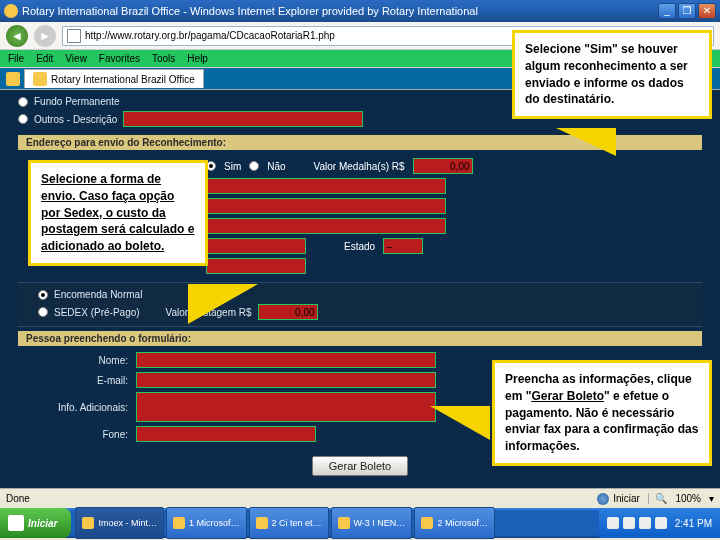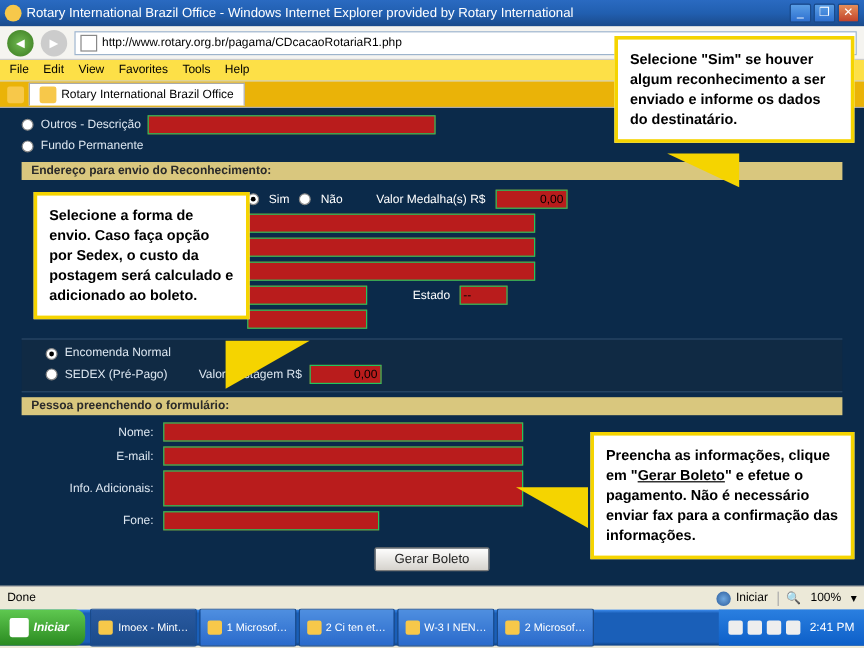--- a/index.html
+++ b/index.html
@@ -12,22 +12,22 @@
   .winbtn { width: 18px; height: 16px; background: linear-gradient(#5a9fe6,#2d6fcf); border: 1px solid #1a4a8a; border-radius: 2px; color: #fff; text-align: center; line-height: 14px; font-size: 10px; cursor: pointer; }
   .winbtn.close { background: linear-gradient(#e68f5a,#c1432a); }
 
   .toolbar { height: 28px; background: #f5f4f0; border-bottom: 1px solid #ccc; display: flex; align-items: center; padding: 0 6px; gap: 6px; }
   .navbtn { width: 22px; height: 22px; border-radius: 50%; display: flex; align-items: center; justify-content: center; color: #fff; font-size: 12px; cursor: pointer; }
   .navbtn.back { background: radial-gradient(#6fb850,#3a7a20); }
   .navbtn.fwd { background: #ccc; }
   .addr { flex: 1; display: flex; align-items: center; background: #fff; border: 1px solid #9db4cc; height: 20px; padding: 0 4px; }
   .addr .bicon { width: 14px; height: 14px; background: #fff; border: 1px solid #888; margin-right: 4px; }
   .addr input { border: none; outline: none; flex: 1; font-size: 10px; }
-  .menubar { height: 18px; background: #fde047; display: flex; gap: 12px; padding: 0 8px; font-size: 10px; align-items: center; border-bottom: 1px solid #ccc; }
-  .tabbar { height: 22px; background: #eab308; border-bottom: 1px solid #aaa; display: flex; align-items: center; padding: 0 6px; gap: 4px; }
+  .menubar { height: 18px; background: #22c55e; display: flex; gap: 12px; padding: 0 8px; font-size: 10px; align-items: center; border-bottom: 1px solid #ccc; }
+  .tabbar { height: 22px; background: #0369a1; border-bottom: 1px solid #aaa; display: flex; align-items: center; padding: 0 6px; gap: 4px; }
   .favicon { width: 14px; height: 14px; background: #f7c84a; border-radius: 2px; }
   .tab { background: #fff; border: 1px solid #aaa; border-bottom: none; padding: 2px 8px; font-size: 10px; display: flex; align-items: center; gap: 4px; }
 
   .page { height: 398px; background: #0b2a4a; color: #fff; overflow: hidden; position: relative; }
   .panel { margin: 0 18px; }
   .optline { display: flex; align-items: center; gap: 6px; padding: 2px 0; font-size: 10px; color: #dce6f0; }
   .radio { width: 10px; height: 10px; border: 1px solid #888; background: #fff; border-radius: 50%; cursor: pointer; }
   .radio.sel::after { content: ""; display: block; width: 4px; height: 4px; background: #000; border-radius: 50%; margin: 2px; }
 
   .sechead { background: #d9c77e; color: #2a2a2a; padding: 2px 8px; font-size: 10px; font-weight: bold; margin-top: 4px; }
@@ -98,26 +98,26 @@
   <div class="tab">
     <div class="favicon"></div>
     <span>Rotary International Brazil Office</span>
   </div>
 </div>
 
 <div class="page">
   <div class="panel" style="padding-top:4px;">
     <div class="optline">
         <div class="radio"></div>
-        <span>Outros - Descrição</span>
-        <div class="tin w1"></div>
+        <span>Fundo Permanente</span>
       </div>
     <div class="optline">
         <div class="radio"></div>
-        <span>Fundo Permanente</span>
+        <span>Outros - Descrição</span>
+        <div class="tin w1"></div>
       </div>
   </div>
 
   <div class="sechead" style="margin:6px 18px 0;">Endereço para envio do Reconhecimento:</div>
 
   <div class="panel" style="padding:6px 0;">
     <div class="formrow">
       <span class="lbl">reconhecimento a ser enviado?</span>
       <div class="radio sel"></div>
         <span>Sim</span>
@@ -185,21 +185,21 @@
   </div>
 
   <div class="btnrow">
     <div class="btn">Gerar Boleto</div>
   </div>
 </div>
 
 <div class="callout" style="top:30px; right:8px; width:200px;">Selecione "Sim" se houver algum reconhecimento a ser enviado e informe os dados do destinatário.</div>
 <div class="tail" style="top:128px; left:556px; border-top:28px solid #f5d400; border-left:60px solid transparent;"></div>
 
-<div class="callout" style="top:160px; left:28px; width:180px;">Selecione a forma de envio. Caso faça opção por Sedex, o custo da postagem será calculado e adicionado ao boleto.</div>
+<div class="callout" style="top:160px; left:28px; width:180px;text-decoration:underline;">Selecione a forma de envio. Caso faça opção por Sedex, o custo da postagem será calculado e adicionado ao boleto.</div>
 <div class="tail" style="top:284px; left:188px; border-top:40px solid #f5d400; border-right:70px solid transparent;"></div>
 
 <div class="callout" style="top:360px; right:8px; width:220px;">
   <span>Preencha as informações, clique em "</span><span class="u">Gerar Boleto</span><span>" e efetue o pagamento. Não é necessário enviar fax para a confirmação das informações.</span>
 </div>
 <div class="tail" style="top:406px; left:430px; border-right:60px solid #f5d400; border-bottom:34px solid transparent;"></div>
 
 <div class="statusbar">
   <span>Done</span>
   <div class="spacer"></div>

